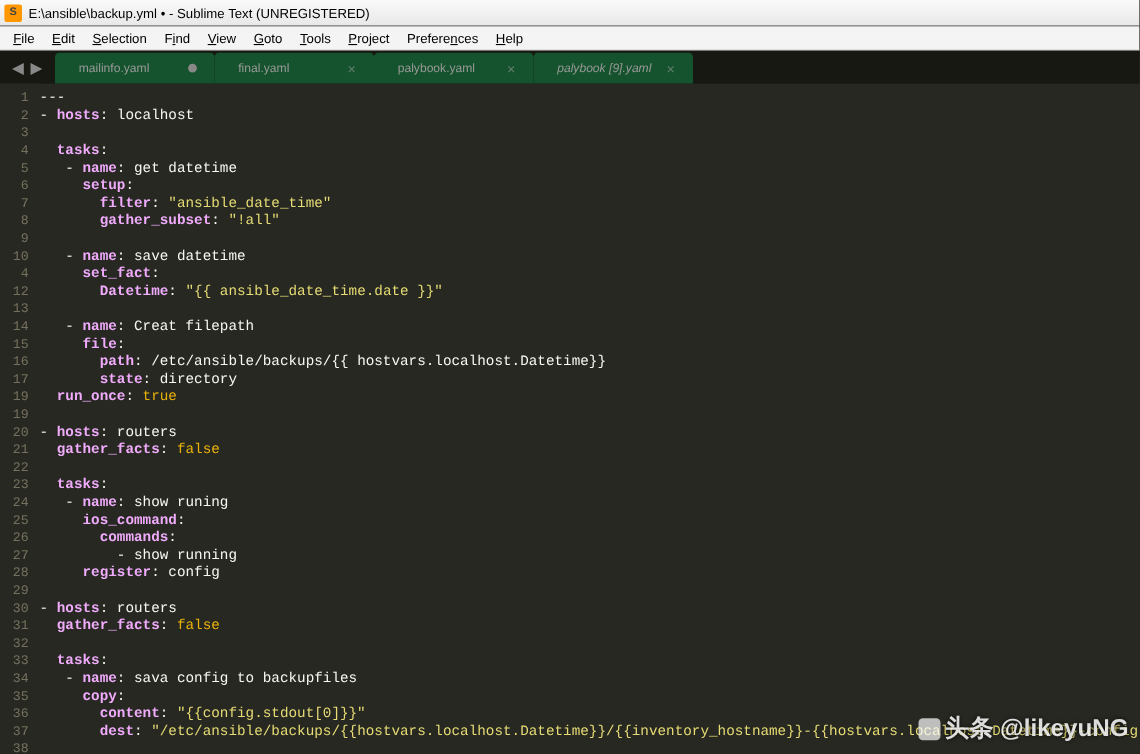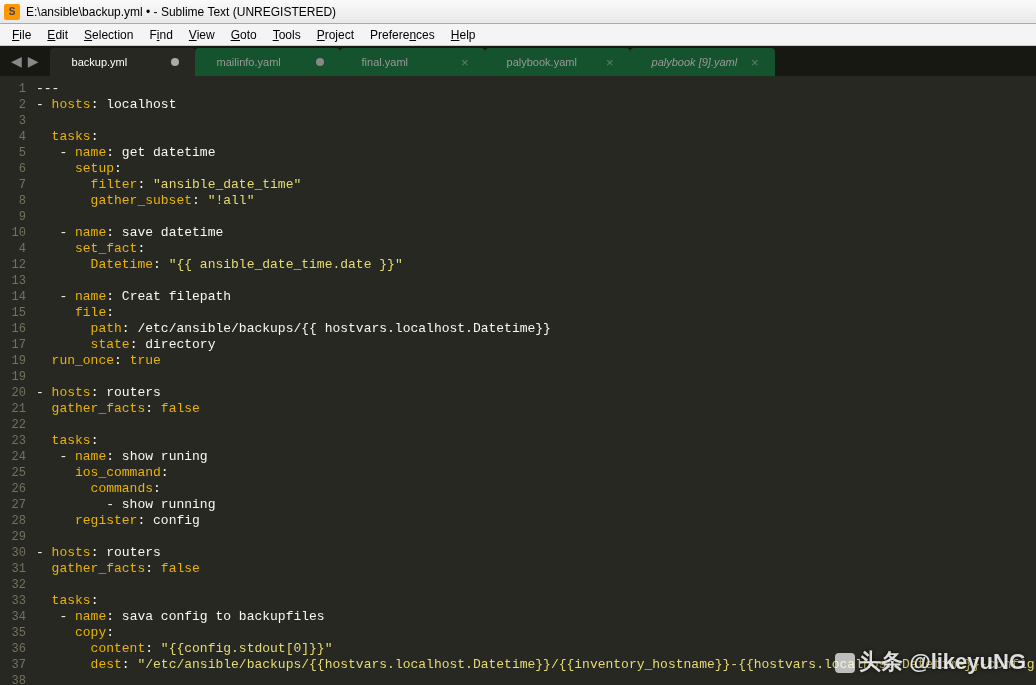--- a/index.html
+++ b/index.html
@@ -130,21 +130,21 @@
 .code {
   padding: 5px 0;
   white-space: pre;
   color: #f8f8f2;
   flex: 1;
 }
 .code .line { height: 16px; }
 
 
 .t-dash   { color: #f8f8f2; }    
-.t-key    { color: #eab308; }    
+.t-key    { color: #f0abfc; font-weight: bold; }    
 .t-str    { color: #e6db74; }    
 .t-kw     { color: #eab308; }    
 .t-plain  { color: #f8f8f2; }
 
 
 .watermark {
   position: absolute;
   right: 10px;
   bottom: 12px;
   color: rgba(255,255,255,0.85);
@@ -184,24 +184,20 @@
   <div class="menu-item">Prefere<span class="uline">n</span><span>ces</span></div>
   <div class="menu-item"><span class="uline">H</span><span>elp</span></div>
 </div>
 
 <div class="tabbar">
   <div class="tab-arrows">
     <span>◀</span>
     <span>▶</span>
   </div>
   <div id="tabs-container" style="display: flex;">
-      <div class="tab active">
-        <span class="label">backup.yml</span>
-        <span class="dirty"></span>
-      </div>
       <div class="tab">
         <span class="label">mailinfo.yaml</span>
         <span class="dirty"></span>
       </div>
       <div class="tab">
         <span class="label">final.yaml</span>
         <span class="close">×</span>
       </div>
       <div class="tab">
         <span class="label">palybook.yaml</span>

